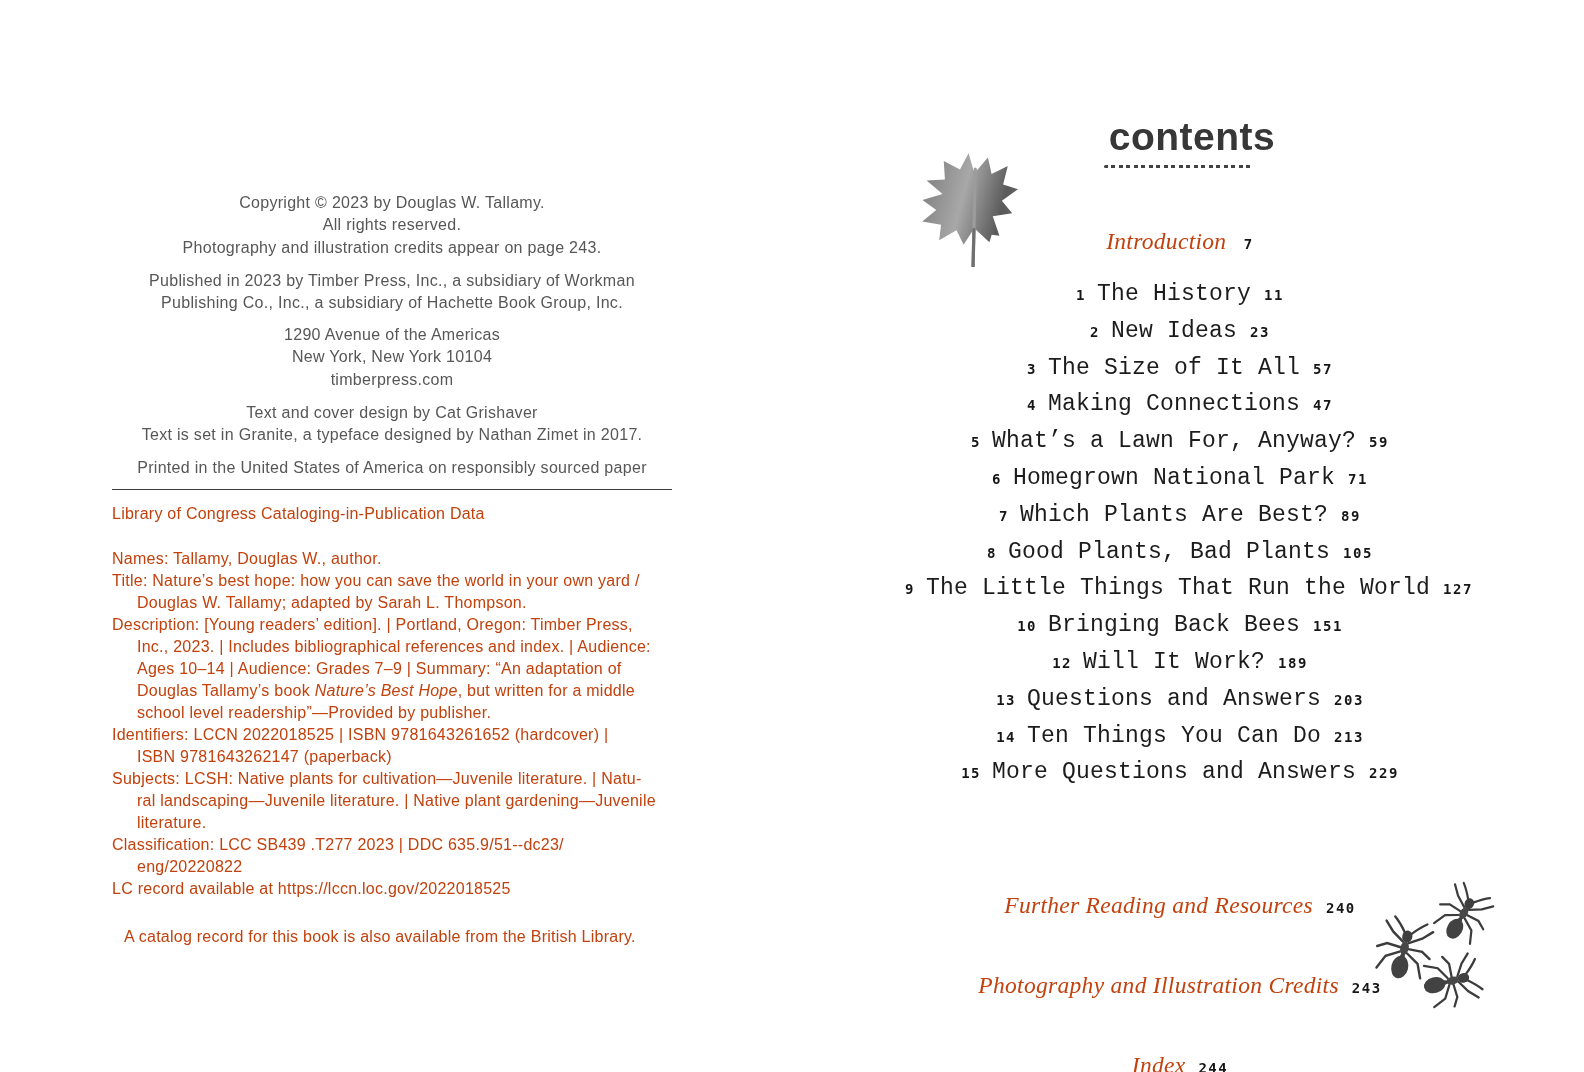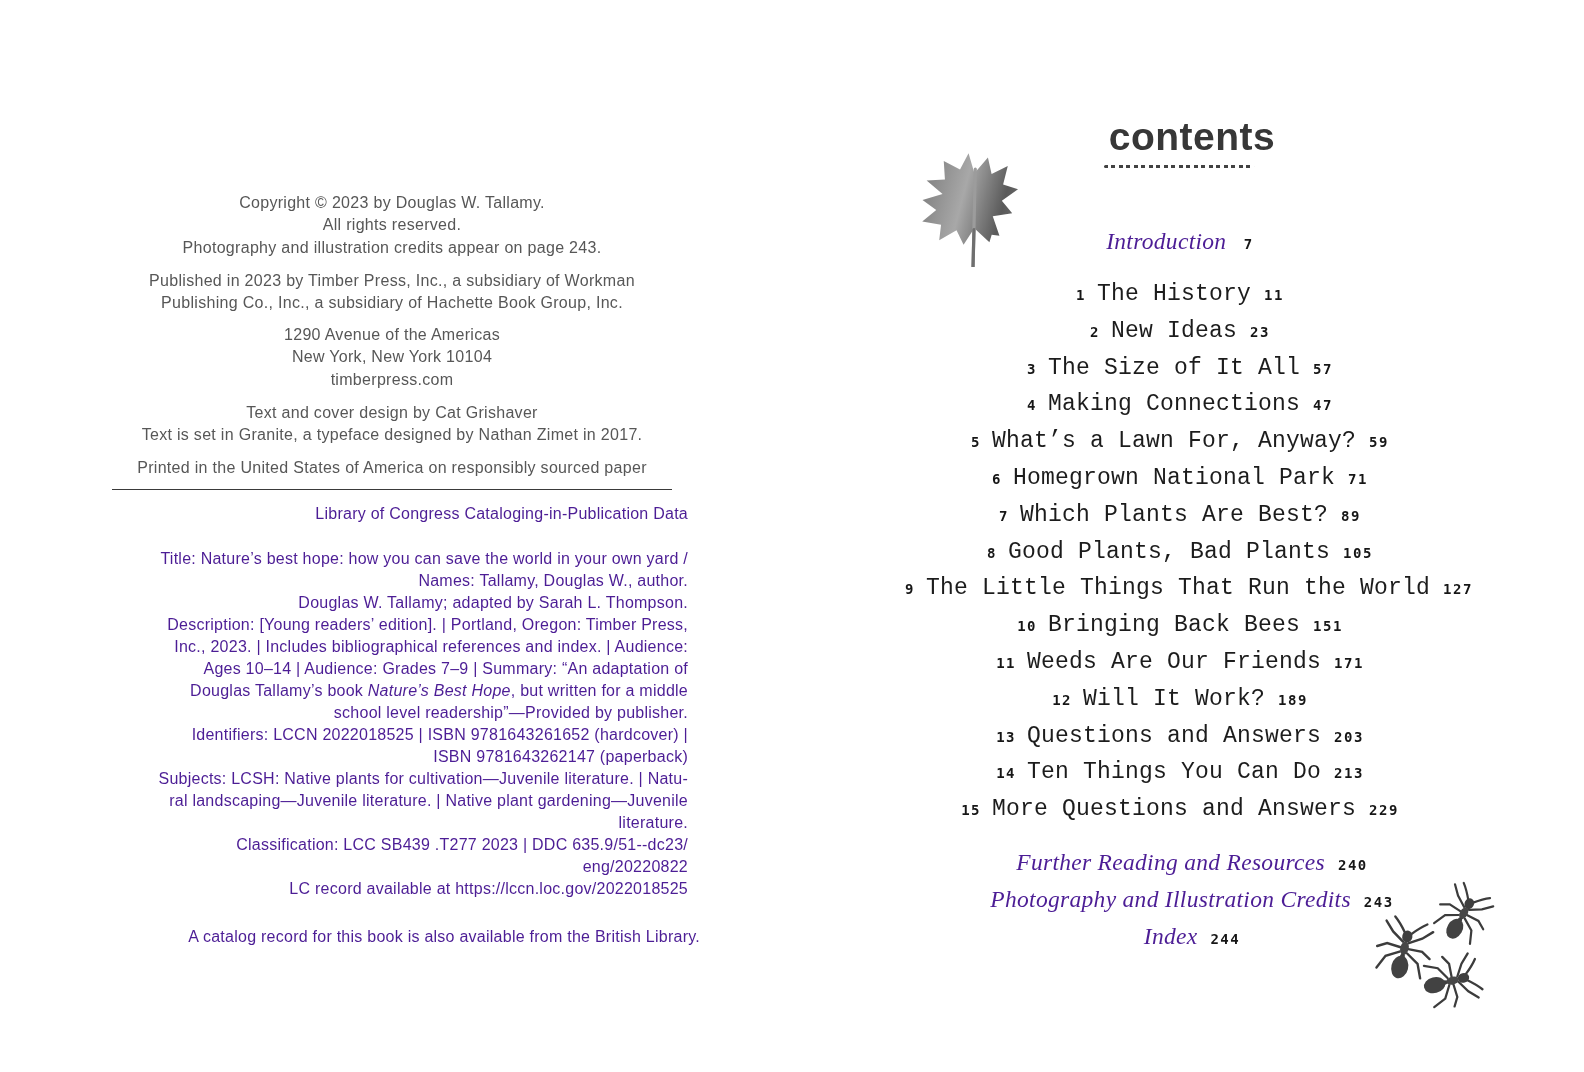--- a/index.html
+++ b/index.html
@@ -8,22 +8,22 @@
     font-family:"Liberation Sans", sans-serif;position:relative;
   }
   .abs{position:absolute;}
 
   
   .colophon-block{
     left:112px;width:560px;text-align:center;
     font-size:16px;line-height:22.3px;letter-spacing:0.3px;color:#575757;margin-top:20px;
   }
   .cip-block{
-    left:112px;width:576px;text-align:right;
-    font-size:16px;line-height:22px;letter-spacing:0.25px;color:#4c1d95;
+    left:112px;width:576px;text-align:left;
+    font-size:16px;line-height:22px;letter-spacing:0.25px;color:#c2410c;
   }
   .cip-line{white-space:nowrap;}
   .cip-line.indent{padding-left:25px;}
   .book-italic{font-style:italic;}
   .divider{
     left:112px;width:560px;height:0;border:none;
     border-top:1.6px solid #3a3a3a;margin:0;
   }
 
   
@@ -47,25 +47,25 @@
   .trow .ch-title{
     font-family:Liberation Mono, monospace;font-size:23px;color:#1c1c1c;
     letter-spacing:0.2px;
   }
   .trow .ch-page{
     font-family:"DejaVu Sans Mono", monospace;font-weight:700;
     font-size:14px;letter-spacing:1.5px;color:#161616;margin-left:13px;
   }
   .trow .bm-label, .trow .intro-label{
     font-family:"Liberation Serif", serif;font-style:italic;
-    font-size:23.5px;color:#4c1d95;letter-spacing:0.3px;text-align:center;
+    font-size:23.5px;color:#c2410c;letter-spacing:0.3px;text-align:center;
   }
   .chapters .trow{height:36.8px;line-height:36.8px;position:relative;left:0;}
   .chapters{left:905px;top:276px;width:550px;}
-  .backmatter .trow{height:37px;line-height:37px;position:relative;left:12px;}
+  .backmatter .trow{height:37px;line-height:37px;position:relative;left:0;margin-top:43px;}
   .backmatter{left:905px;top:844px;width:550px;}
   .intro-row{top:225px;height:32px;line-height:32px;}
 </style>
 </head>
 <body>
 
 <section>
 
   <div class="abs colophon-block" style="top:172px">
     <div>Copyright © 2023 by Douglas W. Tallamy.</div>
@@ -91,22 +91,22 @@
 
   <div class="abs colophon-block" style="top:437px">
     <div>Printed in the United States of America on responsibly sourced paper</div>
   </div>
 
   <hr class="abs divider" style="top:489px">
 
   <div class="abs cip-block" style="top:503px">Library of Congress Cataloging-in-Publication Data</div>
 
   <div class="abs cip-block" style="top:548px">
+    <div class="cip-line">Names: Tallamy, Douglas W., author.</div>
     <div class="cip-line">Title: Nature’s best hope: how you can save the world in your own yard /</div>
-    <div class="cip-line">Names: Tallamy, Douglas W., author.</div>
     <div class="cip-line indent">Douglas W. Tallamy; adapted by Sarah L. Thompson.</div>
     <div class="cip-line">Description: [Young readers’ edition]. | Portland, Oregon: Timber Press,</div>
     <div class="cip-line indent">Inc., 2023. | Includes bibliographical references and index. | Audience:</div>
     <div class="cip-line indent">Ages 10–14 | Audience: Grades 7–9 | Summary: “An adaptation of</div>
     <div class="cip-line indent"><span>Douglas Tallamy’s book </span><span class="book-italic">Nature’s Best Hope</span><span>, but written for a middle</span></div>
     <div class="cip-line indent">school level readership”—Provided by publisher.</div>
     <div class="cip-line">Identifiers: LCCN 2022018525 | ISBN 9781643261652 (hardcover) |</div>
     <div class="cip-line indent">ISBN 9781643262147 (paperback)</div>
     <div class="cip-line">Subjects: LCSH: Native plants for cultivation—Juvenile literature. | Natu-</div>
     <div class="cip-line indent">ral landscaping—Juvenile literature. | Native plant gardening—Juvenile</div>
@@ -155,21 +155,20 @@
     <div class="trow"><span class="ch-num">1</span><span class="ch-title">The History</span><span class="ch-page">11</span></div>
     <div class="trow"><span class="ch-num">2</span><span class="ch-title">New Ideas</span><span class="ch-page">23</span></div>
     <div class="trow"><span class="ch-num">3</span><span class="ch-title">The Size of It All</span><span class="ch-page">57</span></div>
     <div class="trow"><span class="ch-num">4</span><span class="ch-title">Making Connections</span><span class="ch-page">47</span></div>
     <div class="trow"><span class="ch-num">5</span><span class="ch-title">What’s a Lawn For, Anyway?</span><span class="ch-page">59</span></div>
     <div class="trow"><span class="ch-num">6</span><span class="ch-title">Homegrown National Park</span><span class="ch-page">71</span></div>
     <div class="trow"><span class="ch-num">7</span><span class="ch-title">Which Plants Are Best?</span><span class="ch-page">89</span></div>
     <div class="trow"><span class="ch-num">8</span><span class="ch-title">Good Plants, Bad Plants</span><span class="ch-page">105</span></div>
     <div class="trow"><span class="ch-num">9</span><span class="ch-title">The Little Things That Run the World</span><span class="ch-page">127</span></div>
     <div class="trow"><span class="ch-num">10</span><span class="ch-title">Bringing Back Bees</span><span class="ch-page">151</span></div>
-    <div class="trow"><span class="ch-num">11</span><span class="ch-title">Weeds Are Our Friends</span><span class="ch-page">171</span></div>
     <div class="trow"><span class="ch-num">12</span><span class="ch-title">Will It Work?</span><span class="ch-page">189</span></div>
     <div class="trow"><span class="ch-num">13</span><span class="ch-title">Questions and Answers</span><span class="ch-page">203</span></div>
     <div class="trow"><span class="ch-num">14</span><span class="ch-title">Ten Things You Can Do</span><span class="ch-page">213</span></div>
     <div class="trow"><span class="ch-num">15</span><span class="ch-title">More Questions and Answers</span><span class="ch-page">229</span></div>
   </div>
 
   <div class="abs backmatter">
     <div class="trow"><span class="bm-label">Further Reading and Resources</span><span class="ch-page">240</span></div>
     <div class="trow"><span class="bm-label">Photography and Illustration Credits</span><span class="ch-page">243</span></div>
     <div class="trow"><span class="bm-label">Index</span><span class="ch-page">244</span></div>

